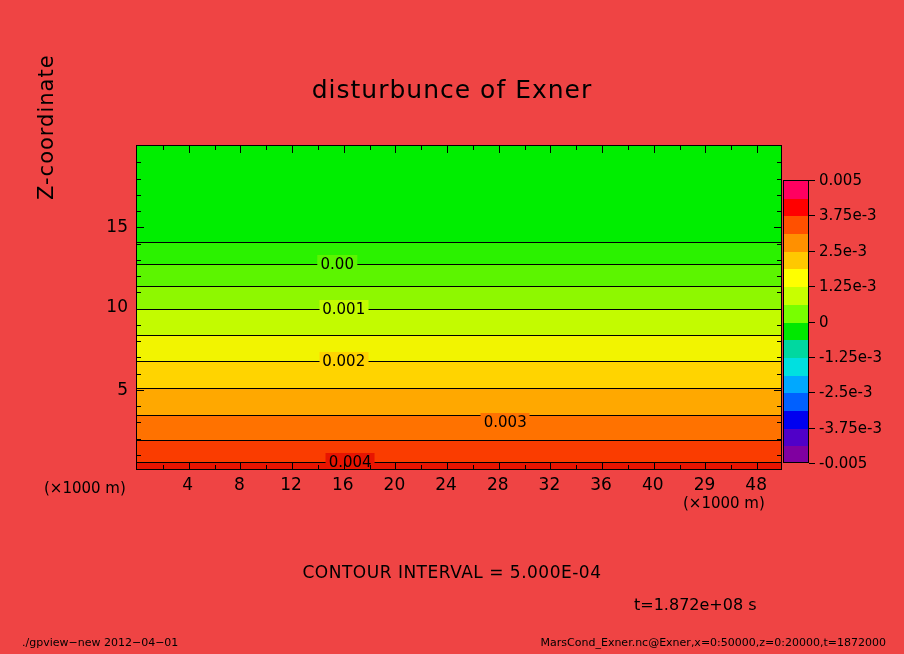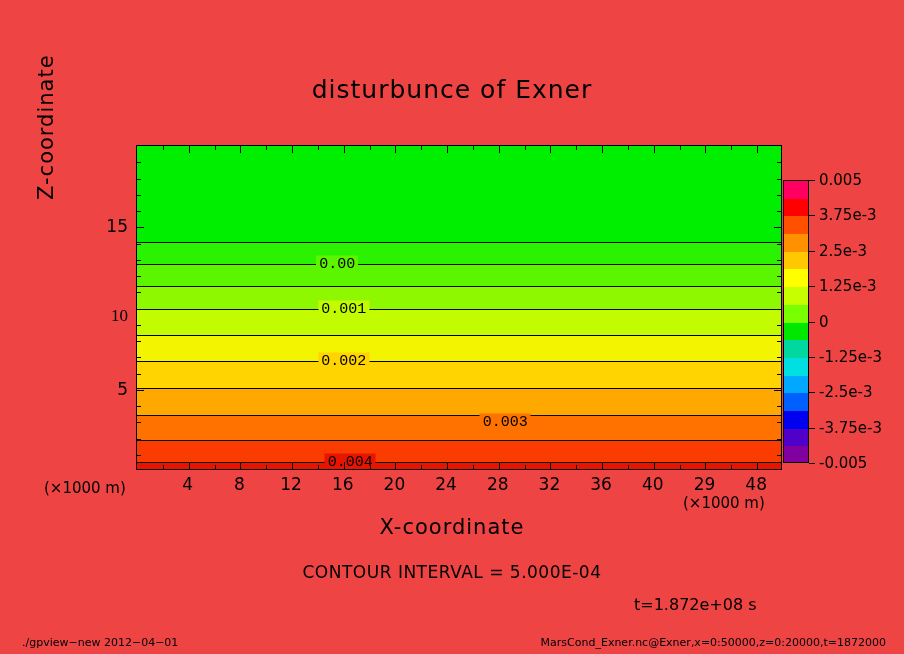--- a/index.html
+++ b/index.html
@@ -52,21 +52,20 @@
     height: 0;
     border-top: 1.6px solid #000000;
   }
   .cline.thin { border-top-width: 1px; }
   .clabel-mask {
     position: absolute;
     transform: translate(-50%, -50%);
     font-size: 15px;
     padding: 0 3px;
     color: #000;
-    font-family: Liberation Mono, monospace;
   }
   
   .xtick {
     position: absolute;
     bottom: 0;
     width: 0;
     height: 7px;
     border-left: 1.5px solid #000;
   }
   .xtick.minor { height: 4px; }
@@ -335,28 +334,27 @@
       <div class="xticklabel" style="left: 446.08px;">24</div>
       <div class="xticklabel" style="left: 497.76px;">28</div>
       <div class="xticklabel" style="left: 549.44px;">32</div>
       <div class="xticklabel" style="left: 601.12px;">36</div>
       <div class="xticklabel" style="left: 652.8px;">40</div>
       <div class="xticklabel" style="left: 704.48px;">29</div>
       <div class="xticklabel" style="left: 756.16px;">48</div>
     </div>
   <div id="yticklabels">
       <div class="yticklabel" style="top: 388.75px;">5</div>
-      <div class="yticklabel" style="top: 316px; font-family: Liberation Serif, serif;">10</div>
+      <div class="yticklabel" style="top: 306px;">10</div>
       <div class="yticklabel" style="top: 226.25px;">15</div>
     </div>
 
   <div class="units-left">(×1000 m)</div>
   <div class="units-right">(×1000 m)</div>
 
-  <div class="axis-title-x">X-coordinate</div>
   <div class="axis-title-y">Z-coordinate</div>
 
   <div id="colorbar">
       <div class="cbseg" style="top: 0px; height: 18.1875px; background: rgb(255, 0, 96);"></div>
       <div class="cbseg" style="top: 17.6875px; height: 18.1875px; background: rgb(255, 0, 0);"></div>
       <div class="cbseg" style="top: 35.375px; height: 18.1875px; background: rgb(255, 80, 0);"></div>
       <div class="cbseg" style="top: 53.0625px; height: 18.1875px; background: rgb(255, 144, 0);"></div>
       <div class="cbseg" style="top: 70.75px; height: 18.1875px; background: rgb(255, 200, 0);"></div>
       <div class="cbseg" style="top: 88.4375px; height: 18.1875px; background: rgb(255, 255, 0);"></div>
       <div class="cbseg" style="top: 106.125px; height: 18.1875px; background: rgb(200, 255, 0);"></div>

